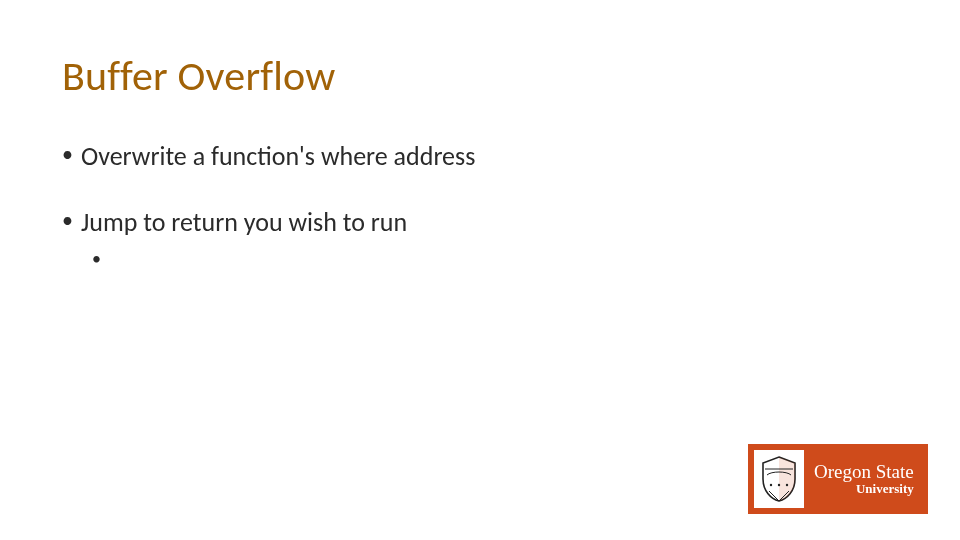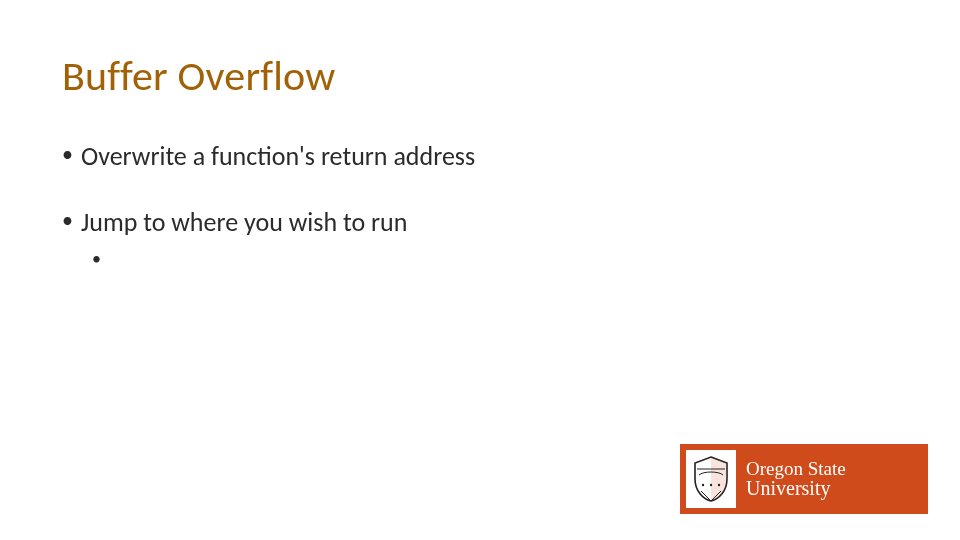--- a/index.html
+++ b/index.html
@@ -56,21 +56,21 @@
   }
   .bullet-l2 .dot {
     font-size: 18px;
     line-height: 26px;
     margin-right: 8px;
   }
   .logo {
     position: absolute;
     right: 32px;
     bottom: 26px;
-    width: 248px;
+    width: 180px;
     height: 70px;
     background: #cf4b1b;
     display: flex;
     align-items: center;
     box-sizing: border-box;
     padding: 6px;
     margin-top: 32px;
   }
   .logo .shield-wrap {
     width: 50px;
@@ -84,42 +84,42 @@
   .logo .text {
     color: #ffffff;
     font-family: Georgia, "Times New Roman", serif;
     line-height: 1.05;
   }
   .logo .text .line1 {
     font-size: 19px;
     font-weight: 400;
   }
   .logo .text .line2 {
-    font-size: 20px;
-    font-weight: 400;
-    text-align: left;
+    font-size: 13px;
+    font-weight: 700;
+    text-align: right;
   }
 </style>
 </head>
 <body>
 
 <div class="slide">
 
   <div class="title">Buffer Overflow</div>
 
   <div class="body">
 
     <div class="bullet-l1">
       <span class="dot">•</span>
-      <span>Overwrite a function's return address</span>
+      <span>Overwrite a function's where address</span>
     </div>
 
     <div class="bullet-l1">
       <span class="dot">•</span>
-      <span>Jump to where you wish to run</span>
+      <span>Jump to return you wish to run</span>
     </div>
 
     <div class="bullet-l2">
       <span class="dot">•</span>
     </div>
 
   </div>
 
   <div class="logo">
     <div class="shield-wrap">

